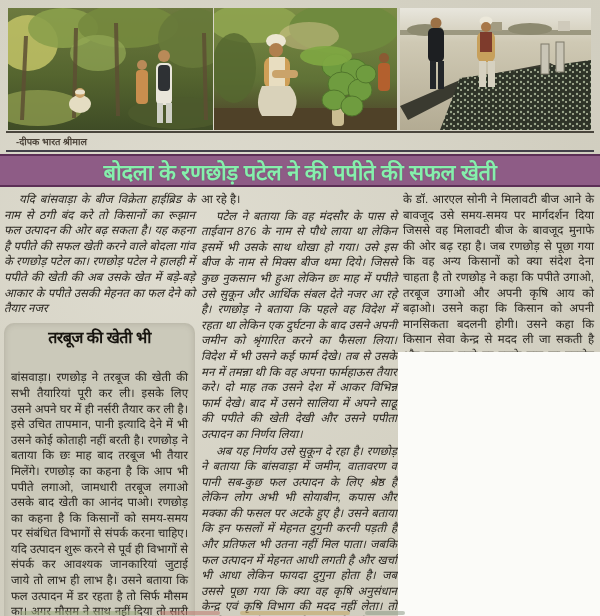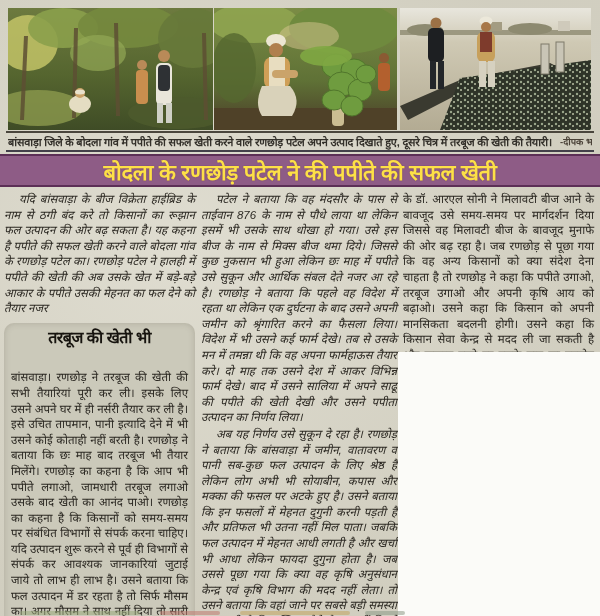--- a/index.html
+++ b/index.html
@@ -38,21 +38,21 @@
   .credit{font-size:9.5px;font-weight:bold;color:#4a4238;margin-left:8px;flex:none;}
   
   .headline-band{
     position:absolute;left:0;right:0;top:154px;height:33px;
     background:var(--headline-bg);
     border-top:2px solid var(--headline-border);
     border-bottom:2px solid var(--headline-border);
     display:flex;align-items:center;justify-content:center;
   }
   .headline-band h1{
-    font-size:22px;font-weight:bold;color:#fde047;letter-spacing:-.3px;
+    font-size:22px;font-weight:bold;color:#86efac;letter-spacing:-.3px;
     text-shadow:0 0 1px rgba(70,30,65,.55);
   }
   
   .col{position:absolute;top:192px;bottom:4px;font-size:11.5px;line-height:15.6px;
        text-align:justify;color:var(--ink);}
   .col1{left:4px;width:191px;}
   .col2{left:201px;width:196px;}
   .col3{left:403px;width:191px;}
   .byline{font-size:12.5px;font-weight:bold;text-align:center;margin-bottom:3px;color:#1e1b16;}
   .para{margin:0 0 1px 0;}
@@ -203,38 +203,38 @@
       <circle cx="86" cy="19" r="5" fill="#a87849"></circle>
       <rect x="77" y="24" width="18" height="30" rx="6" fill="#c7a05c"></rect>
       <rect x="80" y="24" width="12" height="20" fill="#7e3b2c"></rect>
       <rect x="79" y="53" width="7" height="26" fill="#d6d1c0"></rect>
       <rect x="88" y="53" width="7" height="26" fill="#d6d1c0"></rect>
     </g>
   </svg>
 
   <div class="rule top"></div>
   <div class="caption-row">
-    <span class="caption">बांसवाड़ा जिले के बोदला गांव में पपीते की सफल खेती करने वाले रणछोड़ पटेल अपने उत्पाद दिखाते हुए, दूसरे चित्र में तरबूज की खेती की तैयारी।</span>
     <span class="credit">-दीपक भारत श्रीमाल</span>
   </div>
   <div class="rule bottom"></div>
 
   <div class="headline-band">
     <h1>बोदला के रणछोड़ पटेल ने की पपीते की सफल खेती</h1>
   </div>
 
   <div class="col col1">
     <p class="para indent">यदि बांसवाड़ा के बीज विक्रेता हाईब्रिड के नाम से ठगी बंद करे तो किसानों का रूझान फल उत्पादन की ओर बढ़ सकता है। यह कहना है पपीते की सफल खेती करने वाले बोदला गांव के रणछोड़ पटेल का। रणछोड़ पटेल ने हालही में पपीते की खेती की अब उसके खेत में बड़े-बड़े आकार के पपीते उसकी मेहनत का फल देने को तैयार नजर</p>
     <div class="graybox">
       <h2>तरबूज की खेती भी</h2>
       <p class="para">बांसवाड़ा। रणछोड़ ने तरबूज की खेती की सभी तैयारियां पूरी कर ली। इसके लिए उसने अपने घर में ही नर्सरी तैयार कर ली है। इसे उचित तापमान, पानी इत्यादि देने में भी उसने कोई कोताही नहीं बरती है। रणछोड़ ने बताया कि छः माह बाद तरबूज भी तैयार मिलेंगे। रणछोड़ का कहना है कि आप भी पपीते लगाओ, जामधारी तरबूज लगाओ उसके बाद खेती का आनंद पाओ। रणछोड़ का कहना है कि किसानों को समय-समय पर संबंधित विभागों से संपर्क करना चाहिए। यदि उत्पादन शुरू करने से पूर्व ही विभागों से संपर्क कर आवश्यक जानकारियां जुटाई जाये तो लाभ ही लाभ है। उसने बताया कि फल उत्पादन में डर रहता है तो सिर्फ मौसम का। अगर मौसम ने साथ नहीं दिया तो सारी गणित गड़बड़ा सकती है लेकिन यदि मौसम साथ दे तो धरती माता के ये फल न केवल आर्थिक आधार मजबूत कर सकते है वरन् क्षेत्र से कुपोषण का खात्मा भी।</p>
     </div>
   </div>
 
   <div class="col col2">
+    <p class="para">आ रहे है।</p>
     <p class="para indent">पटेल ने बताया कि वह मंदसौर के पास से ताईवान 876 के नाम से पौधे लाया था लेकिन इसमें भी उसके साथ धोखा हो गया। उसे इस बीज के नाम से मिक्स बीज थमा दिये। जिससे कुछ नुकसान भी हुआ लेकिन छः माह में पपीते उसे सुकून और आर्थिक संबल देते नजर आ रहे है। रणछोड़ ने बताया कि पहले वह विदेश में रहता था लेकिन एक दुर्घटना के बाद उसने अपनी जमीन को श्रृंगारित करने का फैसला लिया। विदेश में भी उसने कई फार्म देखे। तब से उसके मन में तमन्ना थी कि वह अपना फार्महाऊस तैयार करे। दो माह तक उसने देश में आकर विभिन्न फार्म देखे। बाद में उसने सालिया में अपने साढू की पपीते की खेती देखी और उसने पपीता उत्पादन का निर्णय लिया।</p>
     <p class="para indent">अब यह निर्णय उसे सुकून दे रहा है। रणछोड़ ने बताया कि बांसवाड़ा में जमीन, वातावरण व पानी सब-कुछ फल उत्पादन के लिए श्रेष्ठ है लेकिन लोग अभी भी सोयाबीन, कपास और मक्का की फसल पर अटके हुए है। उसने बताया कि इन फसलों में मेहनत दुगुनी करनी पड़ती है और प्रतिफल भी उतना नहीं मिल पाता। जबकि फल उत्पादन में मेहनत आधी लगती है और खर्चा भी आधा लेकिन फायदा दुगुना होता है। जब उससे पूछा गया कि क्या वह कृषि अनुसंधान केन्द्र एवं कृषि विभाग की मदद नहीं लेता। तो उसने बताया कि वहां जाने पर सबसे बड़ी समस्या यह आती है कि इच्छित पौधे तैयार नहीं मिलते और बार-बार चक्कर लगवाये जाते है। इसीलिए हमें बाजार का सहारा लेना पड़ता है।</p>
 
   </div>
 
   <div class="col col3">
     <p class="para">के डॉ. आरएल सोनी ने मिलावटी बीज आने के बावजूद उसे समय-समय पर मार्गदर्शन दिया जिससे वह मिलावटी बीज के बावजूद मुनाफे की ओर बढ़ रहा है। जब रणछोड़ से पूछा गया कि वह अन्य किसानों को क्या संदेश देना चाहता है तो रणछोड़ ने कहा कि पपीते उगाओ, तरबूज उगाओ और अपनी कृषि आय को बढ़ाओ। उसने कहा कि किसान को अपनी मानसिकता बदलनी होगी। उसने कहा कि किसान सेवा केन्द्र से मदद ली जा सकती है और जरूरत पड़ने पर उसके ज्ञान का उपयोग भी किया जा सकता है।</p>
   </div>
 
   <div class="white-patch"></div>

